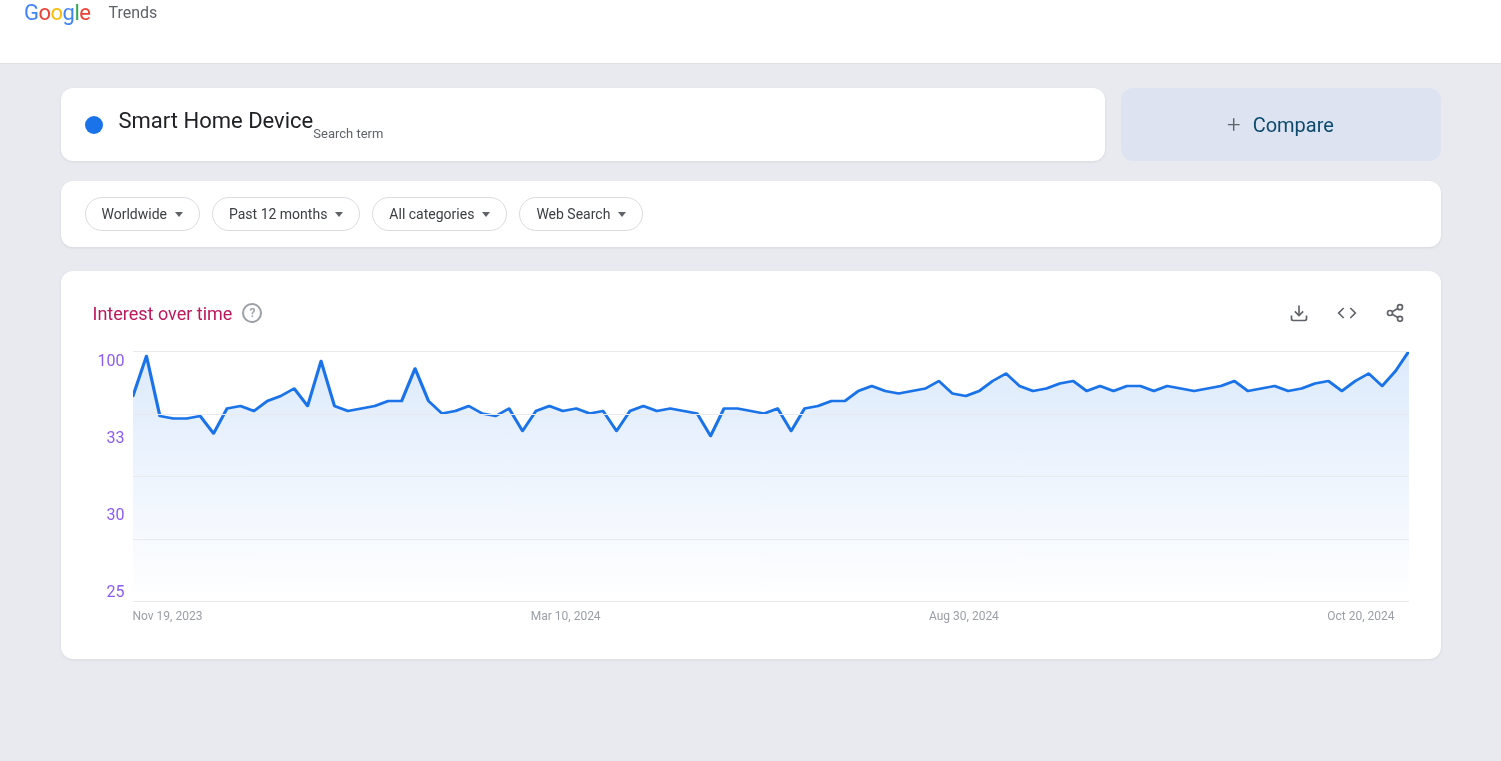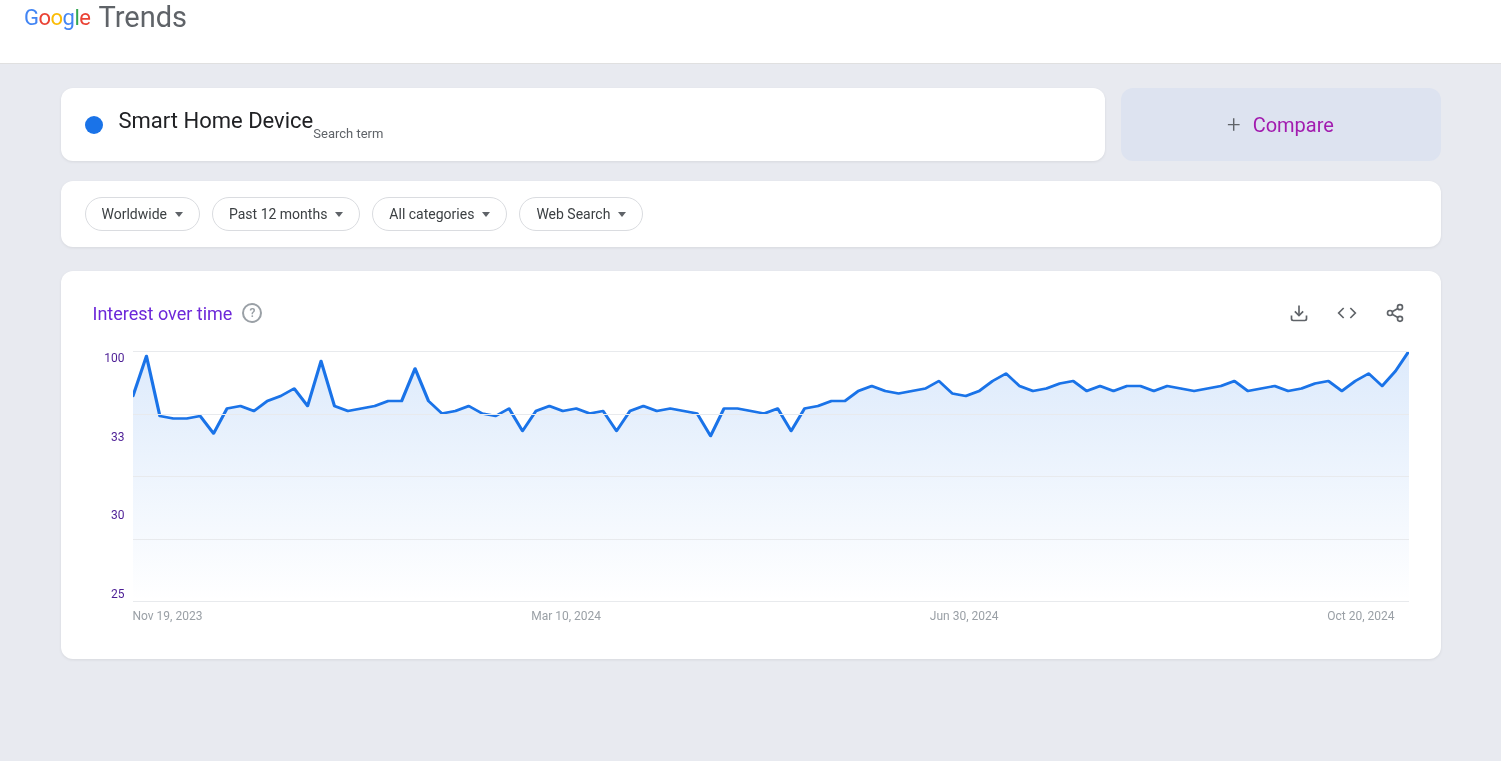--- a/index.html
+++ b/index.html
@@ -32,24 +32,24 @@
       font-weight: 400;
       letter-spacing: -0.5px;
     }
     .logo-g { color: #4285F4; }
     .logo-o1 { color: #EA4335; }
     .logo-o2 { color: #FBBC05; }
     .logo-g2 { color: #4285F4; }
     .logo-l { color: #34A853; }
     .logo-e { color: #EA4335; }
     .logo-trends {
-      font-size: 29px;
+      font-size: 16px;
       color: #5f6368;
       font-weight: 400;
-      margin-left: 8px;
+      margin-left: 18px;
     }
     nav {
       display: flex;
       align-items: center;
       gap: 8px;
       height: 100%;
     }
     .nav-item {
       padding: 0 16px;
       height: 64px;
@@ -130,21 +130,21 @@
       min-width: 320px;
       justify-content: center;
     }
     .compare-plus {
       font-size: 24px;
       color: #5f6368;
       font-weight: 300;
     }
     .compare-text {
       font-size: 20px;
-      color: #a21caf;
+      color: #0c4a6e;
       font-weight: 400;
     }
     
     .filter-row {
       display: flex;
       gap: 12px;
       margin-bottom: 24px;
       background: #fff;
       padding: 16px 24px;
       border-radius: 12px;
@@ -184,21 +184,21 @@
       justify-content: space-between;
       margin-bottom: 24px;
     }
     .chart-title-area {
       display: flex;
       align-items: center;
       gap: 10px;
     }
     .chart-title {
       font-size: 18px;
-      color: #6d28d9;
+      color: #be185d;
       font-weight: 400;
     }
     .help-icon {
       width: 20px;
       height: 20px;
       border-radius: 50%;
       border: 2px solid #9aa0a6;
       display: flex;
       align-items: center;
       justify-content: center;
@@ -232,22 +232,22 @@
       top: 0;
       bottom: 30px;
       width: 40px;
       display: flex;
       flex-direction: column;
       justify-content: space-between;
       align-items: flex-end;
       padding-right: 8px;
     }
     .y-label {
-      font-size: 12px;
-      color: #4c1d95;
+      font-size: 16px;
+      color: #8b5cf6;
     }
     .chart-inner {
       position: absolute;
       left: 40px;
       right: 0;
       top: 0;
       bottom: 30px;
     }
     .grid-line {
       position: absolute;
@@ -382,19 +382,19 @@
     </linearGradient>
   </defs>
             <path d="M0.00,45.00 L10.53,5.00 L21.05,65.00 L31.58,67.50 L42.11,67.50 L52.63,65.00 L63.16,82.50 L73.68,57.50 L84.21,55.00 L94.74,60.00 L105.26,50.00 L115.79,45.00 L126.32,37.50 L136.84,55.00 L147.37,10.00 L157.89,55.00 L168.42,60.00 L178.95,57.50 L189.47,55.00 L200.00,50.00 L210.53,50.00 L221.05,17.50 L231.58,50.00 L242.11,62.50 L252.63,60.00 L263.16,55.00 L273.68,62.50 L284.21,65.00 L294.74,57.50 L305.26,80.00 L315.79,60.00 L326.32,55.00 L336.84,60.00 L347.37,57.50 L357.89,62.50 L368.42,60.00 L378.95,80.00 L389.47,60.00 L400.00,55.00 L410.53,60.00 L421.05,57.50 L431.58,60.00 L442.11,62.50 L452.63,85.00 L463.16,57.50 L473.68,57.50 L484.21,60.00 L494.74,62.50 L505.26,57.50 L515.79,80.00 L526.32,57.50 L536.84,55.00 L547.37,50.00 L557.89,50.00 L568.42,40.00 L578.95,35.00 L589.47,40.00 L600.00,42.50 L610.53,40.00 L621.05,37.50 L631.58,30.00 L642.11,42.50 L652.63,45.00 L663.16,40.00 L673.68,30.00 L684.21,22.50 L694.74,35.00 L705.26,40.00 L715.79,37.50 L726.32,32.50 L736.84,30.00 L747.37,40.00 L757.89,35.00 L768.42,40.00 L778.95,35.00 L789.47,35.00 L800.00,40.00 L810.53,35.00 L821.05,37.50 L831.58,40.00 L842.11,37.50 L852.63,35.00 L863.16,30.00 L873.68,40.00 L884.21,37.50 L894.74,35.00 L905.26,40.00 L915.79,37.50 L926.32,32.50 L936.84,30.00 L947.37,40.00 L957.89,30.00 L968.42,22.50 L978.95,35.00 L989.47,20.00 L1000.00,0.00 L1000.00,250 L0.00,250 Z" fill="url(#chartGrad)" stroke="none"></path>
             <path d="M0.00,45.00 L10.53,5.00 L21.05,65.00 L31.58,67.50 L42.11,67.50 L52.63,65.00 L63.16,82.50 L73.68,57.50 L84.21,55.00 L94.74,60.00 L105.26,50.00 L115.79,45.00 L126.32,37.50 L136.84,55.00 L147.37,10.00 L157.89,55.00 L168.42,60.00 L178.95,57.50 L189.47,55.00 L200.00,50.00 L210.53,50.00 L221.05,17.50 L231.58,50.00 L242.11,62.50 L252.63,60.00 L263.16,55.00 L273.68,62.50 L284.21,65.00 L294.74,57.50 L305.26,80.00 L315.79,60.00 L326.32,55.00 L336.84,60.00 L347.37,57.50 L357.89,62.50 L368.42,60.00 L378.95,80.00 L389.47,60.00 L400.00,55.00 L410.53,60.00 L421.05,57.50 L431.58,60.00 L442.11,62.50 L452.63,85.00 L463.16,57.50 L473.68,57.50 L484.21,60.00 L494.74,62.50 L505.26,57.50 L515.79,80.00 L526.32,57.50 L536.84,55.00 L547.37,50.00 L557.89,50.00 L568.42,40.00 L578.95,35.00 L589.47,40.00 L600.00,42.50 L610.53,40.00 L621.05,37.50 L631.58,30.00 L642.11,42.50 L652.63,45.00 L663.16,40.00 L673.68,30.00 L684.21,22.50 L694.74,35.00 L705.26,40.00 L715.79,37.50 L726.32,32.50 L736.84,30.00 L747.37,40.00 L757.89,35.00 L768.42,40.00 L778.95,35.00 L789.47,35.00 L800.00,40.00 L810.53,35.00 L821.05,37.50 L831.58,40.00 L842.11,37.50 L852.63,35.00 L863.16,30.00 L873.68,40.00 L884.21,37.50 L894.74,35.00 L905.26,40.00 L915.79,37.50 L926.32,32.50 L936.84,30.00 L947.37,40.00 L957.89,30.00 L968.42,22.50 L978.95,35.00 L989.47,20.00 L1000.00,0.00 " fill="none" stroke="#1a73e8" stroke-width="2.5" stroke-linejoin="round" stroke-linecap="round"></path>
           </svg>
       </div>
 
       <div class="x-axis">
         <span class="x-label">Nov 19, 2023</span>
         <span class="x-label">Mar 10, 2024</span>
-        <span class="x-label">Jun 30, 2024</span>
+        <span class="x-label">Aug 30, 2024</span>
         <span class="x-label">Oct 20, 2024</span>
       </div>
     </div>
   </div>
 
 </div>
 
 </body></html>

